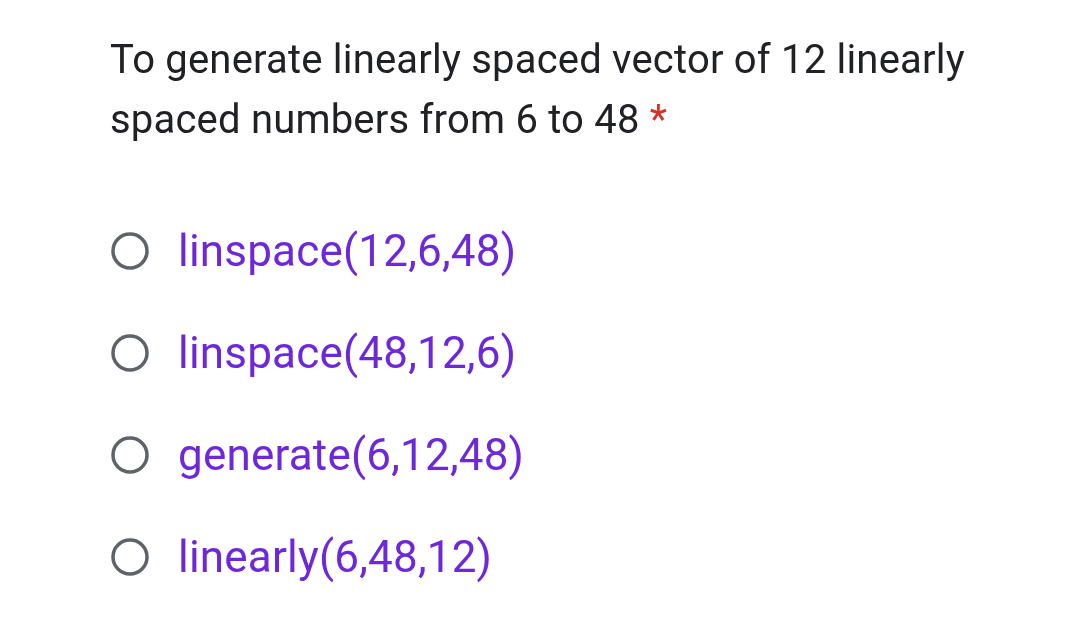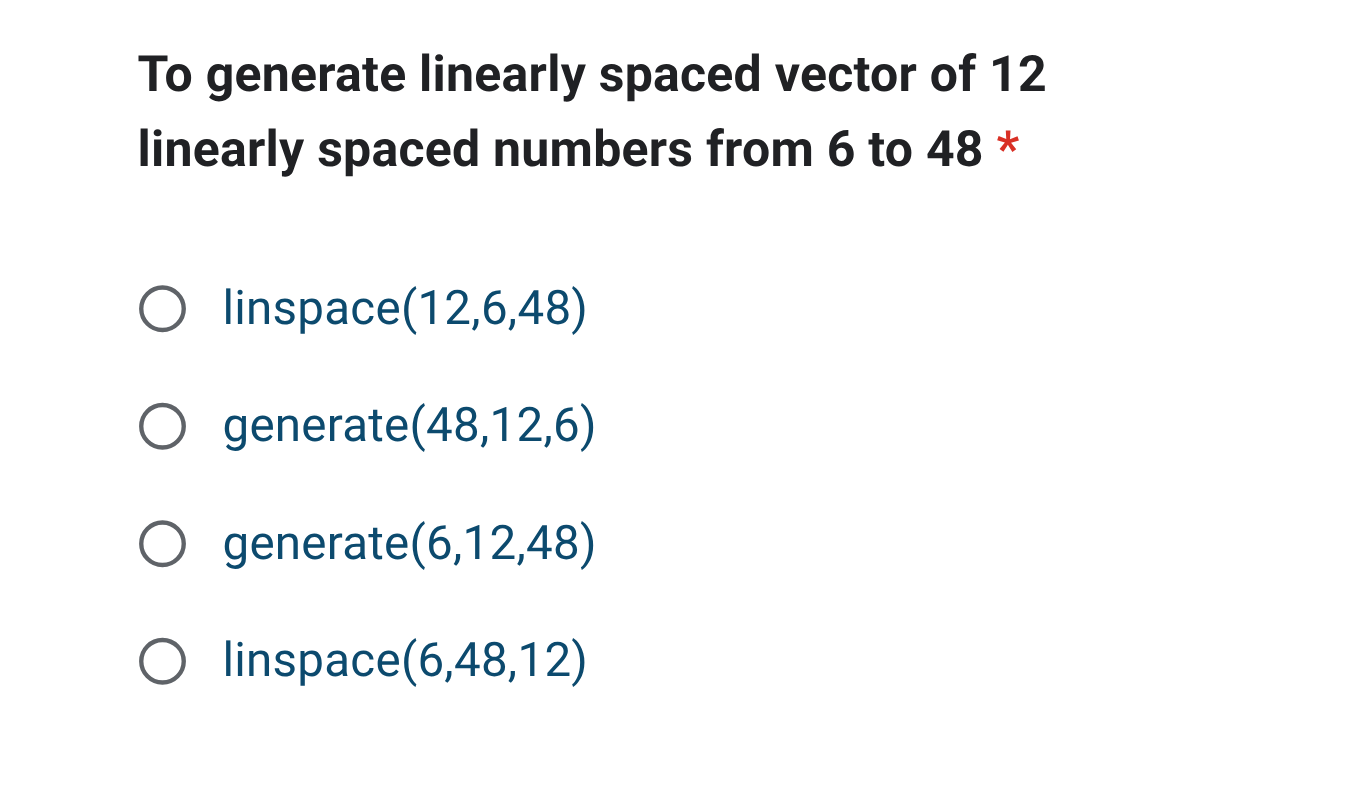--- a/index.html
+++ b/index.html
@@ -11,21 +11,21 @@
       font-family: 'Roboto', 'Google Sans', Arial, sans-serif;
       background: #ffffff;
       width: 1080px;
       height: 644px;
       padding: 30px 100px 30px 110px;
     }
     .question-text {
       font-size: 40px;
       color: #202124;
       line-height: 1.5;
-      font-weight: 700;
+      font-weight: 400;
       letter-spacing: 0.2px;
     }
     .required-asterisk {
       color: #d93025;
     }
     .options-container {
       margin-top: 75px;
     }
     .option-row {
       display: flex;
@@ -38,22 +38,22 @@
       height: 40px;
       flex-shrink: 0;
       margin-right: 28px;
     }
     .radio-icon circle {
       fill: none;
       stroke: #5f6368;
       stroke-width: 3.5;
     }
     .option-label {
-      font-size: 38px;
-      color: #0c4a6e;
+      font-size: 44px;
+      color: #6d28d9;
       font-weight: 400;
       letter-spacing: 0.2px;
     }
   </style>
 </head>
 <body>
 
 <div class="question-container">
   <div class="question-text">
     <span>To generate linearly spaced vector of 12 linearly spaced numbers from 6 to 48</span>
@@ -70,35 +70,35 @@
       </span>
       <span class="option-label">linspace(12,6,48)</span>
     </div>
 
     <div class="option-row">
       <span class="radio-icon">
         <svg viewBox="0 0 40 40">
             <circle cx="20" cy="20" r="17"></circle>
           </svg>
       </span>
-      <span class="option-label">generate(48,12,6)</span>
+      <span class="option-label">linspace(48,12,6)</span>
     </div>
 
     <div class="option-row">
       <span class="radio-icon">
         <svg viewBox="0 0 40 40">
             <circle cx="20" cy="20" r="17"></circle>
           </svg>
       </span>
       <span class="option-label">generate(6,12,48)</span>
     </div>
 
     <div class="option-row">
       <span class="radio-icon">
         <svg viewBox="0 0 40 40">
             <circle cx="20" cy="20" r="17"></circle>
           </svg>
       </span>
-      <span class="option-label">linspace(6,48,12)</span>
+      <span class="option-label">linearly(6,48,12)</span>
     </div>
 
   </div>
 </div>
 
 </body></html>

